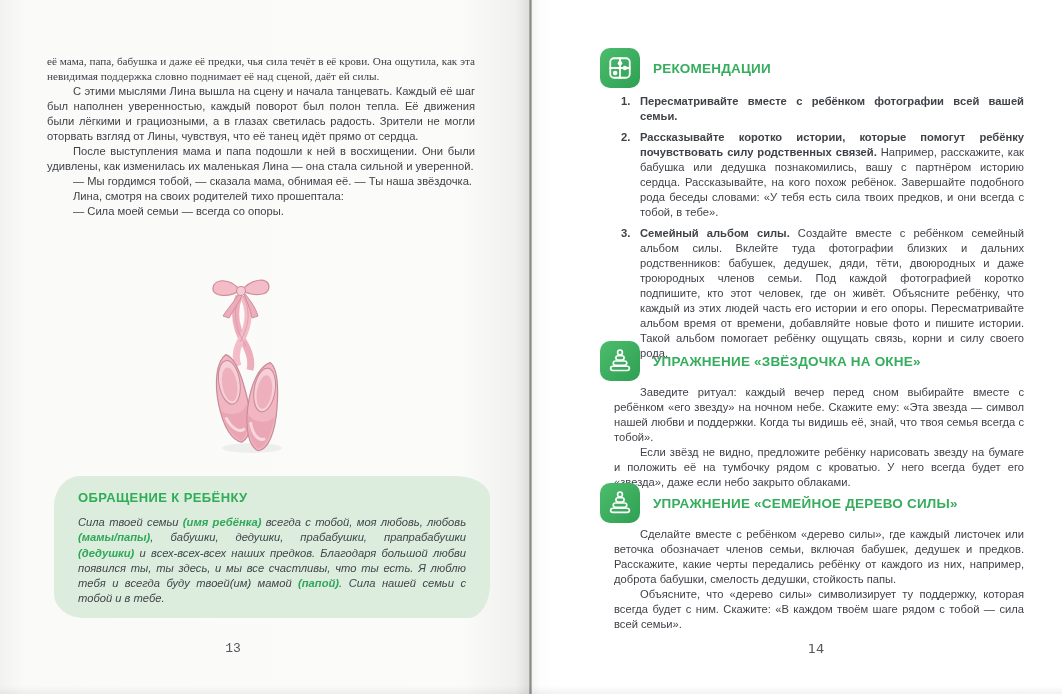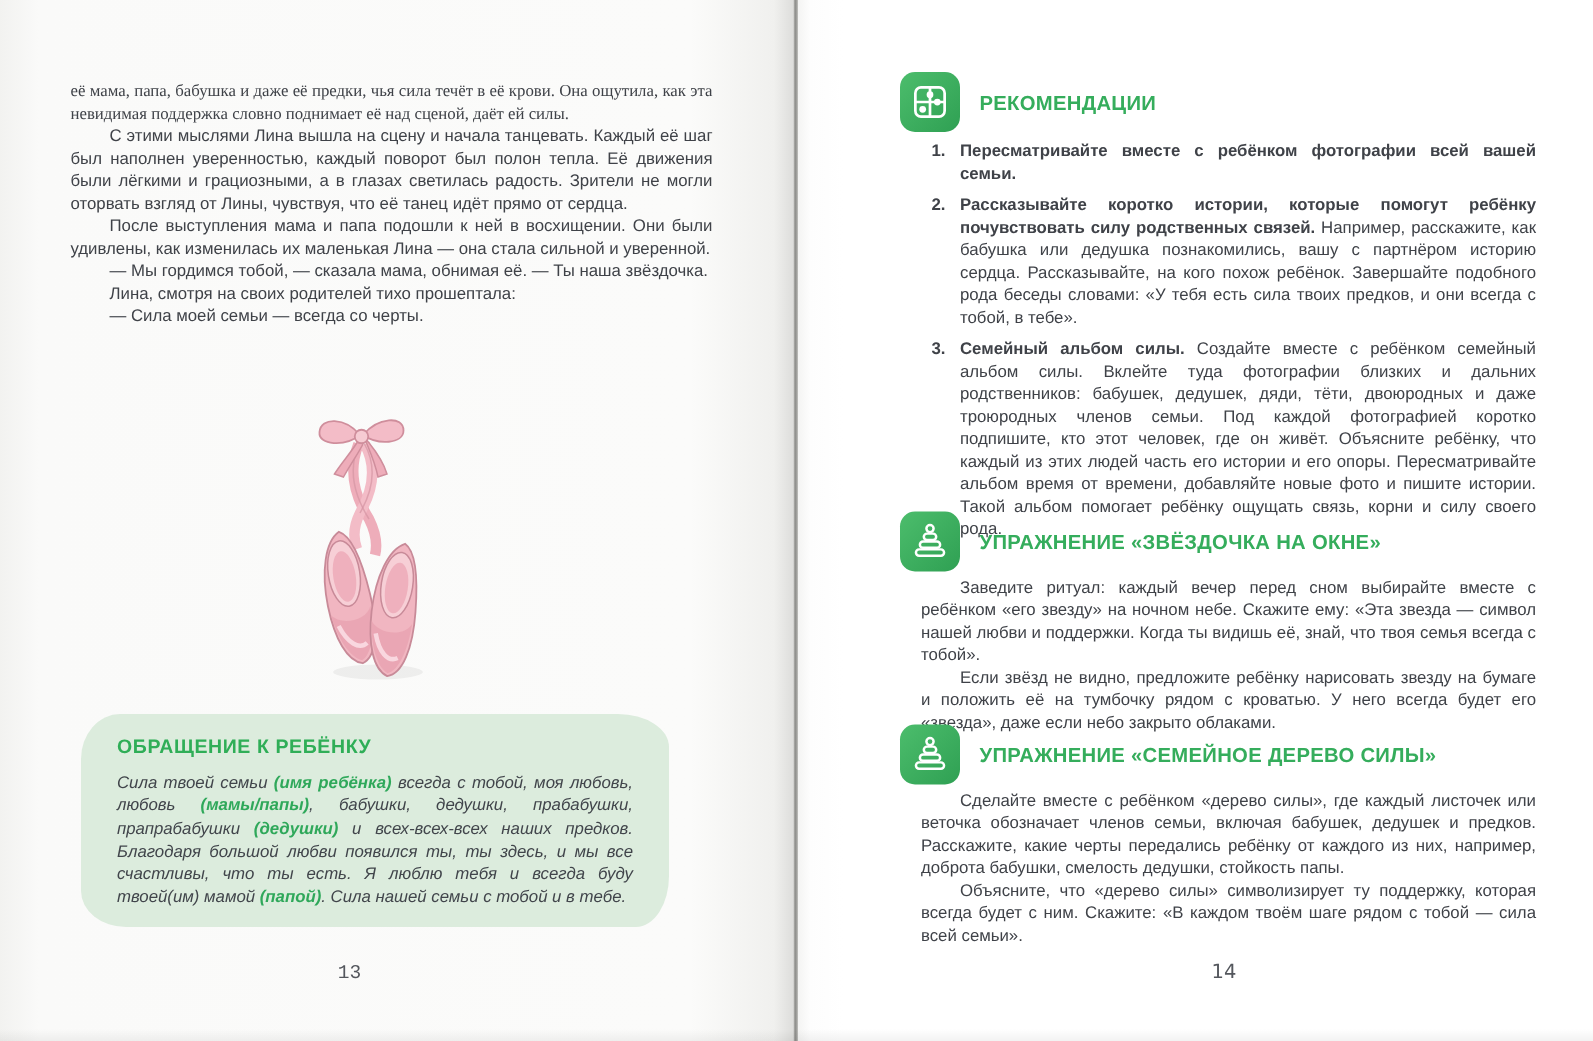--- a/index.html
+++ b/index.html
@@ -16,21 +16,21 @@
   .book::after{content:"";position:absolute;left:0;right:0;bottom:0;height:8px;
     background:linear-gradient(to top,rgba(0,0,0,.05),rgba(0,0,0,0));pointer-events:none;}
 
   
   .story{position:absolute;left:47px;top:54px;width:428px;
     font-size:11.2px;line-height:15px;text-align:justify;}
   .story p,.ex-body p{margin:0;text-indent:26px;}
   .story p.flush{text-indent:0;font-family:Liberation Serif, serif;}
 
   
-  .callout{position:absolute;left:54px;top:476px;width:392px;height:142px;
+  .callout{position:absolute;left:54px;top:476px;width:436px;height:142px;
     background:#dcecdd;border-radius:26px 34px 22px 30px / 30px 22px 34px 24px;box-sizing:border-box;
     padding:12px 24px;}
   .callout-title{color:#2fae57;font-weight:bold;font-size:13px;letter-spacing:.4px;margin:2px 0 10px 0;}
   .callout-body{margin:0;font-size:11.2px;line-height:15.3px;font-style:italic;text-align:justify;color:#41454b;}
   .callout-body .hl{color:#2fa85a;font-weight:bold;}
 
   
   .pagenum{position:absolute;top:641px;width:400px;text-align:center;
     font-family:"DejaVu Sans", sans-serif;font-size:13px;color:#54575d;}
   .pagenum-left{left:33px;font-family:Liberation Mono, monospace;}
@@ -58,21 +58,21 @@
 <div class="book">
 
   <div class="page page-left">
 
     <div class="story">
         <p class="flush">её мама, папа, бабушка и даже её предки, чья сила течёт в её крови. Она ощутила, как эта невидимая поддержка словно поднимает её над сценой, даёт ей силы.</p>
         <p>С этими мыслями Лина вышла на сцену и начала танцевать. Каждый её шаг был наполнен уверенностью, каждый поворот был полон тепла. Её движения были лёгкими и грациозными, а в глазах светилась радость. Зрители не могли оторвать взгляд от Лины, чувствуя, что её танец идёт прямо от сердца.</p>
         <p>После выступления мама и папа подошли к ней в восхищении. Они были удивлены, как изменилась их маленькая Лина — она стала сильной и уверенной.</p>
         <p>— Мы гордимся тобой, — сказала мама, обнимая её. — Ты наша звёздочка.</p>
         <p>Лина, смотря на своих родителей тихо прошептала:</p>
-        <p>— Сила моей семьи — всегда со черты.</p>
+        <p>— Сила моей семьи — всегда со опоры.</p>
       </div>
 
     <svg class="shoes" width="96" height="182" viewBox="0 0 96 182">
 
       <ellipse cx="46" cy="172" rx="30" ry="5" fill="#000" opacity="0.05"></ellipse>
 
       <path d="M33,20 C26,38 30,54 40,70 C44,78 46,86 44,94" fill="none" stroke="#eeadba" stroke-width="7"></path>
       <path d="M37,20 C46,36 42,52 34,66 C30,74 29,82 32,90" fill="none" stroke="#f3bcc7" stroke-width="7"></path>
       <path d="M33,20 C26,38 30,54 40,70" fill="none" stroke="#d494a2" stroke-width="1" opacity="0.7"></path>
       <path d="M37,20 C46,36 42,52 34,66" fill="none" stroke="#d494a2" stroke-width="1" opacity="0.7"></path>

